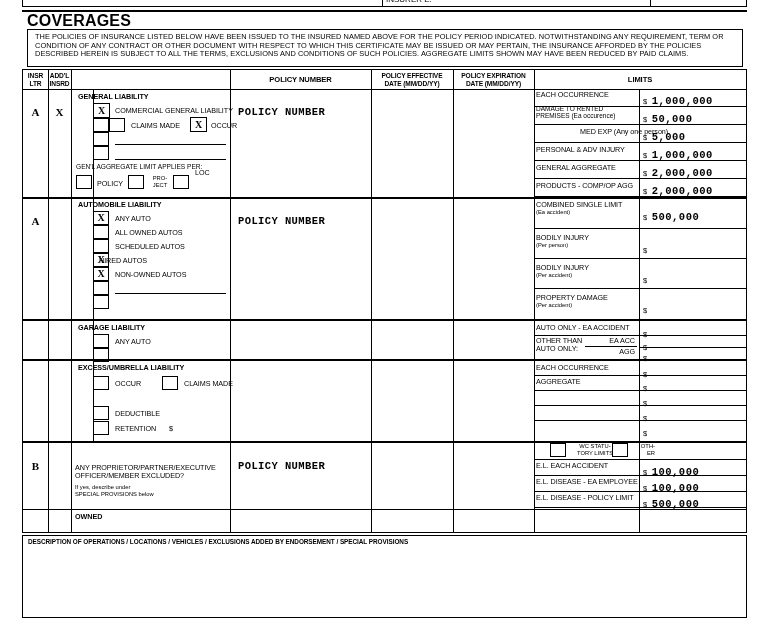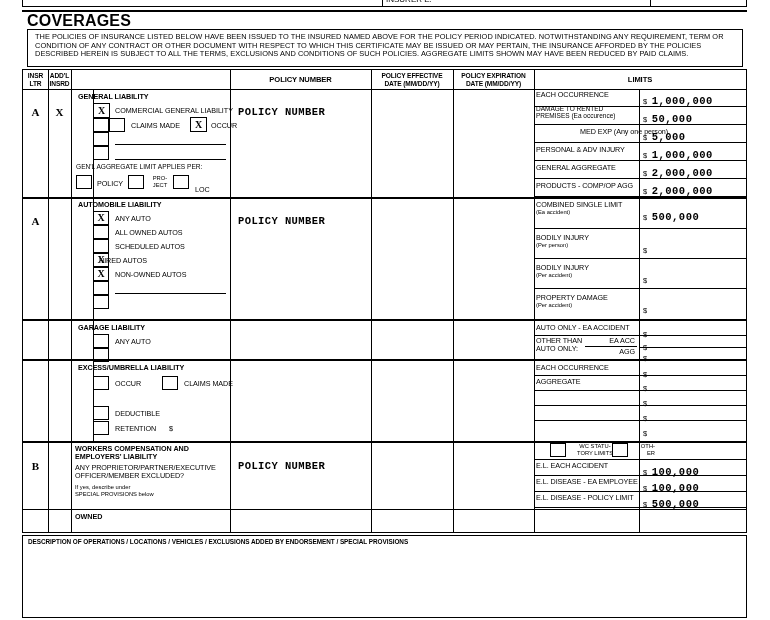--- a/index.html
+++ b/index.html
@@ -189,21 +189,21 @@
 
     <div class="cell mid" style="left:53px;top:93px;">GEN'L AGGREGATE LIMIT APPLIES PER:</div>
     <div class="box" style="left:53px;top:105px;"></div>
     <div class="cell lbl" style="left:74px;top:110px;">POLICY</div>
     <div class="box" style="left:105px;top:105px;"></div>
     <div class="cell tiny" style="left:126px;top:105px;text-align:center;width:22px;">
       <div>PRO-</div>
       <div>JECT</div>
     </div>
     <div class="box" style="left:150px;top:105px;"></div>
-    <div class="cell lbl" style="left:172px;top:116px;text-align:right;">LOC</div>
+    <div class="cell lbl" style="left:172px;top:99px;text-align:right;">LOC</div>
 
     <div class="cell polnum" style="left:215px;top:36px;">POLICY NUMBER</div>
     <div class="cell lbl" style="left:352px;top:36px;"></div>
     <div class="cell lbl" style="left:434px;top:36px;"></div>
 
     <div class="cell" style="left:513px;top:21px;width:100px;">
       <div class="lbl">EACH OCCURRENCE</div>
       <div class="tiny"></div>
     </div>
     <div class="cell" style="left:620px;top:20px;">
@@ -434,24 +434,20 @@
     <div class="cell" style="left:620px;top:352px;">
       <span class="dollar">$</span>
       <span class="amount"></span>
     </div>
 
     <div class="hline thick" style="top:371px;"></div>
 
     <div class="cell ltr" style="left:0;top:390px;width:25px;">B</div>
     <div class="cell ltr" style="left:25px;top:390px;width:23px;"></div>
 
-    <div class="cell" style="left:52px;top:375px;width:152px;">
-      <div class="lbl b">WORKERS COMPENSATION AND</div>
-      <div class="lbl b">EMPLOYERS' LIABILITY</div>
-    </div>
     <div class="cell" style="left:52px;top:394px;width:152px;">
       <div class="lbl">ANY PROPRIETOR/PARTNER/EXECUTIVE</div>
       <div class="lbl">OFFICER/MEMBER EXCLUDED?</div>
     </div>
     <div class="cell" style="left:52px;top:414px;width:152px;">
       <div class="tiny">If yes, describe under</div>
       <div class="tiny">SPECIAL PROVISIONS below</div>
     </div>
 
     <div class="cell polnum" style="left:215px;top:390px;">POLICY NUMBER</div>

